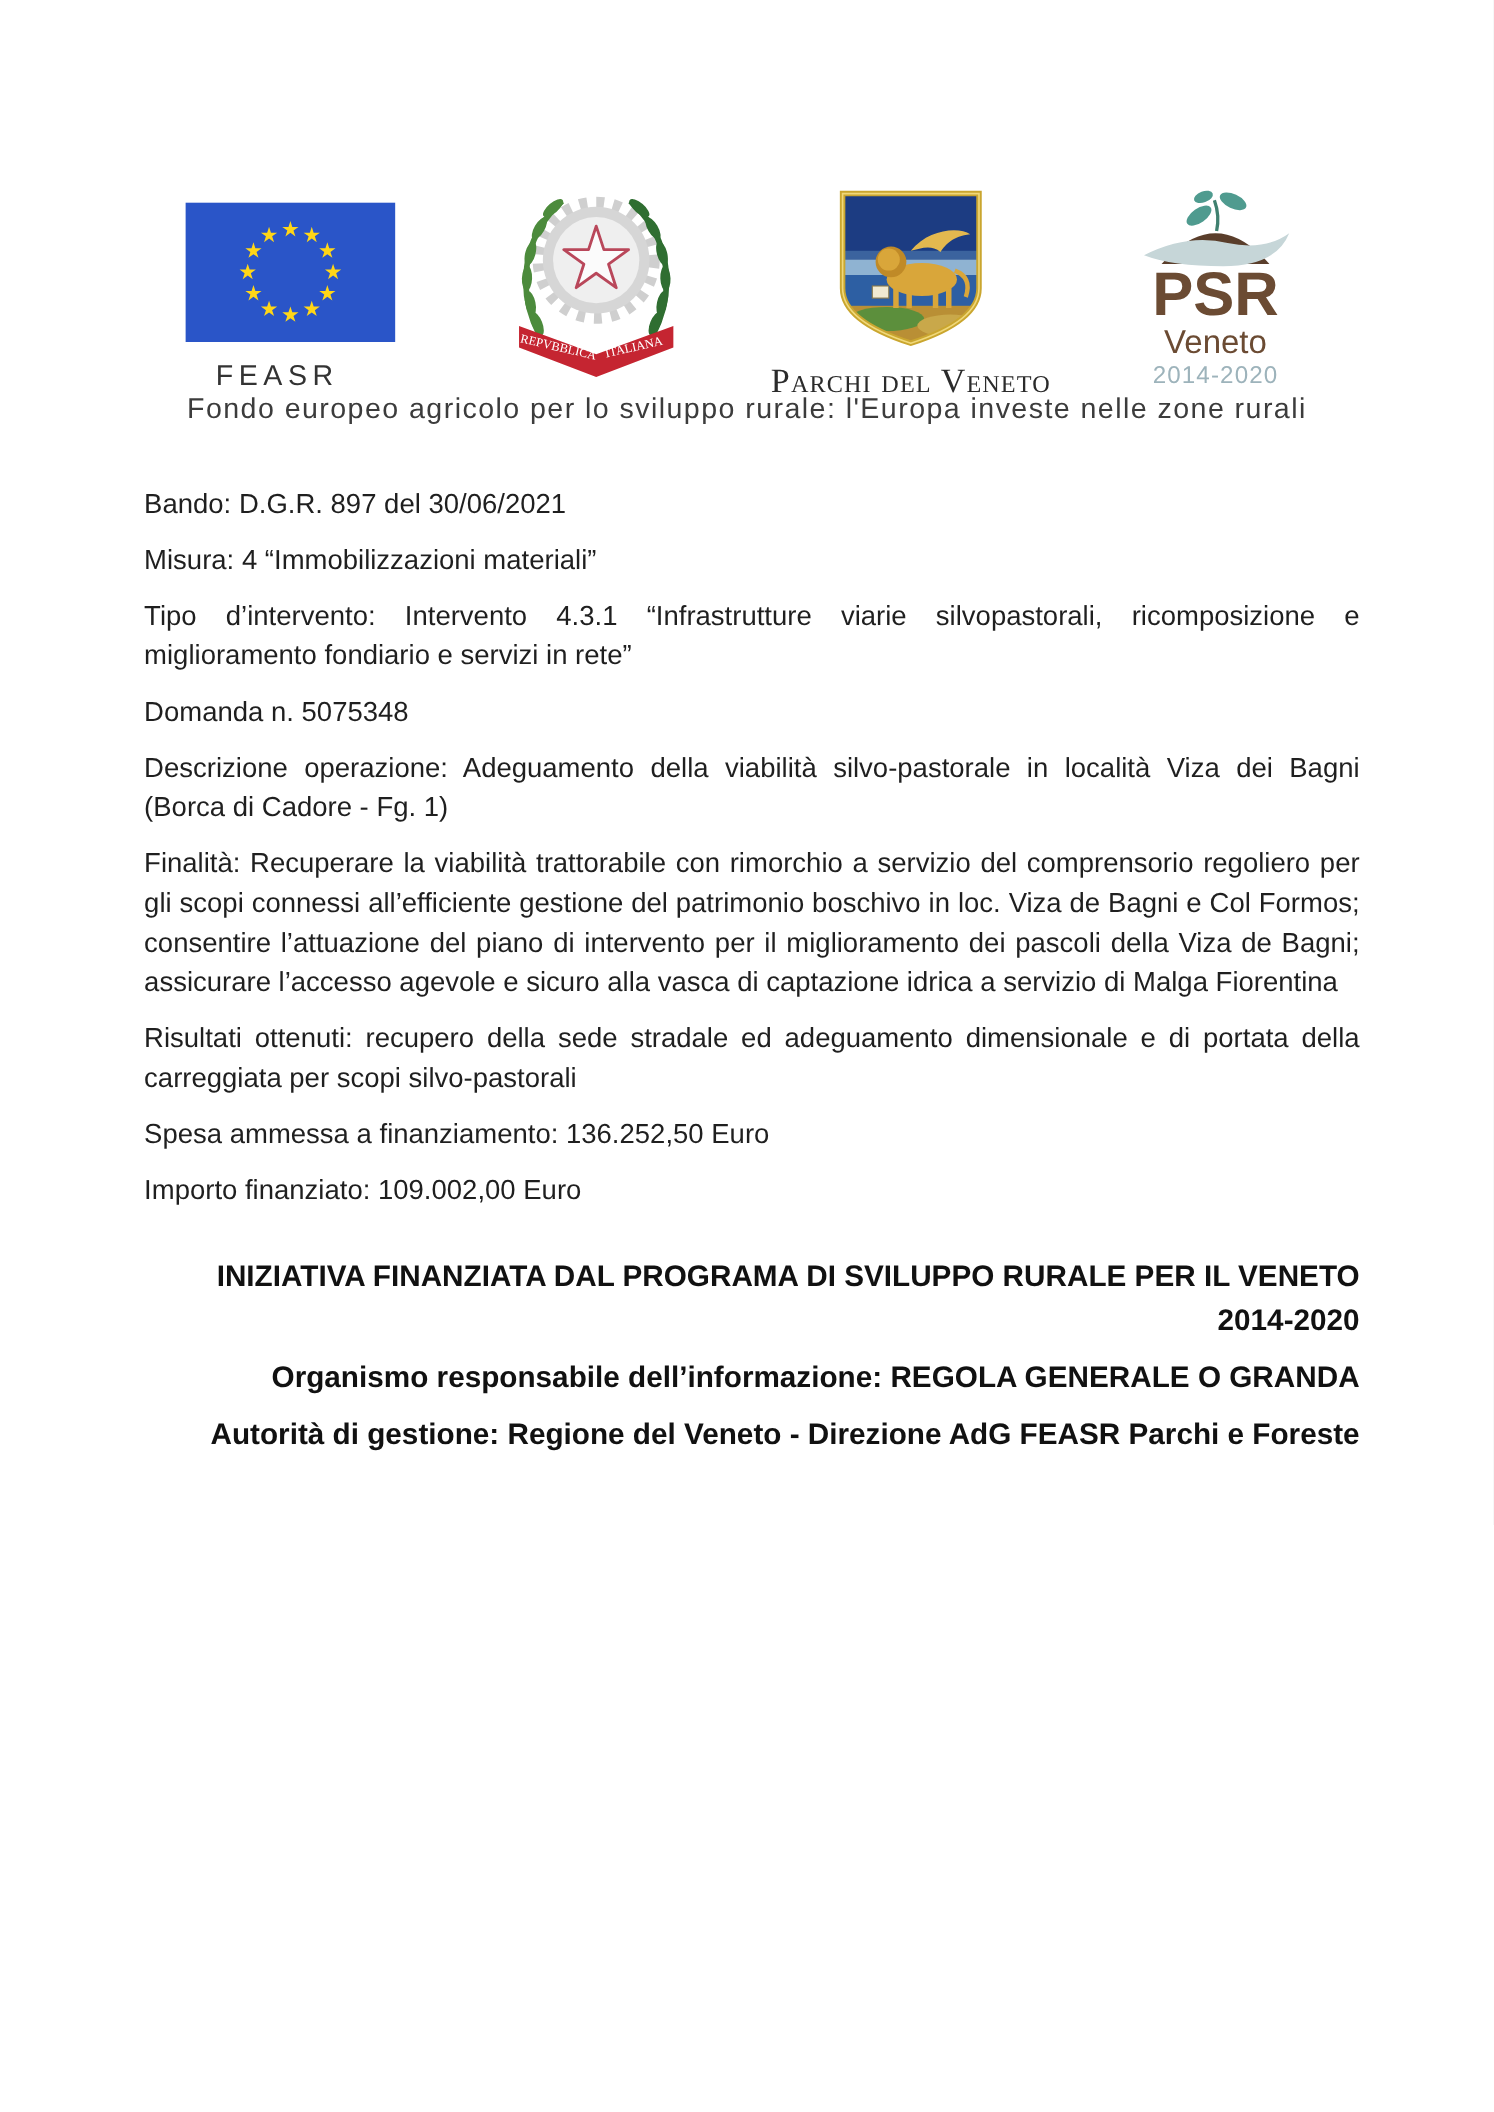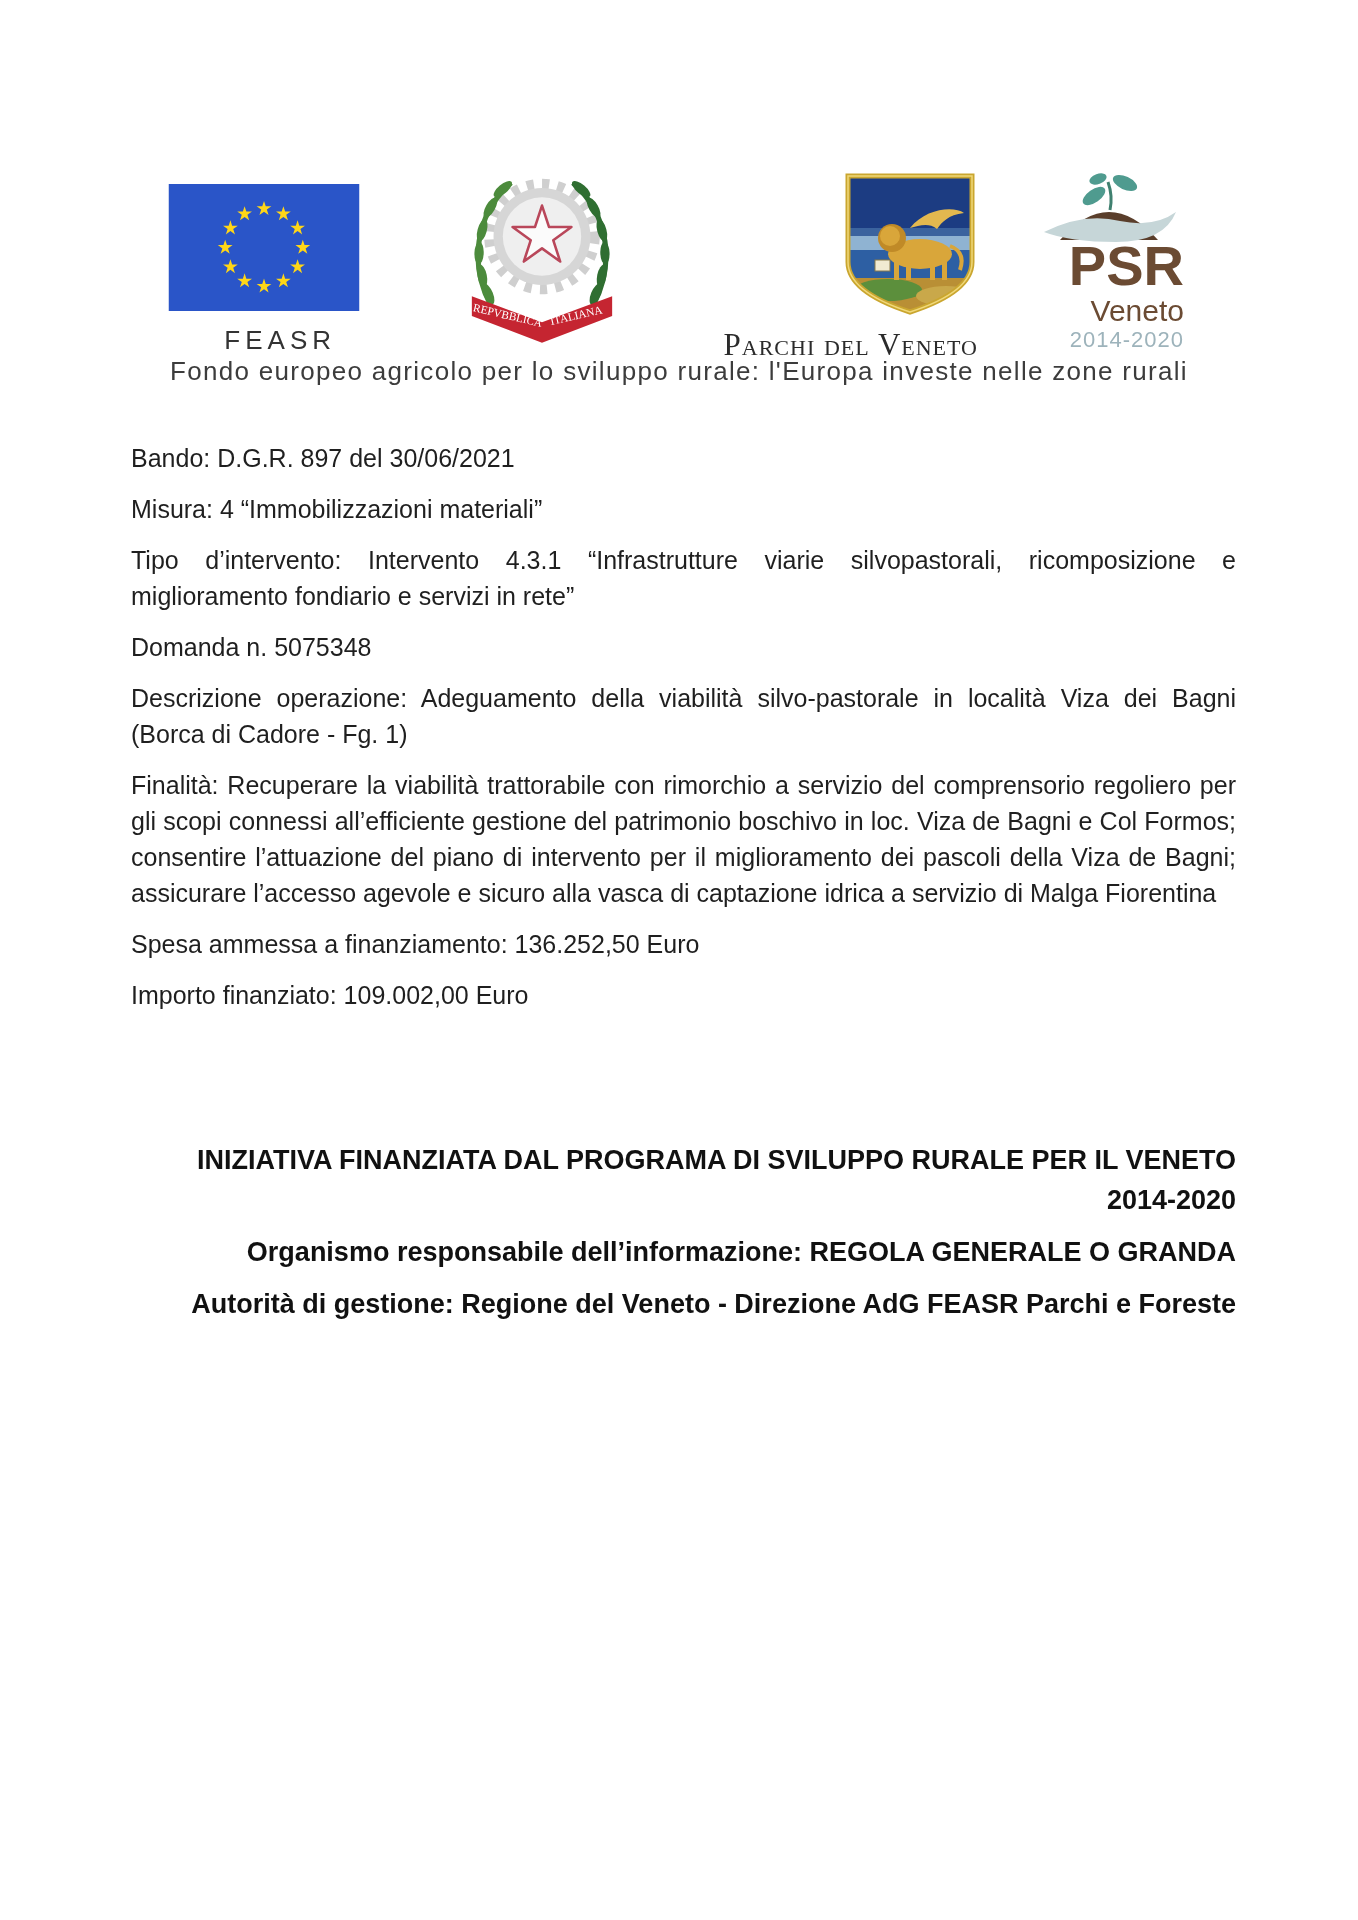--- a/index.html
+++ b/index.html
@@ -6,21 +6,21 @@
   .page{
     position:relative;
     width:1358px;height:1920px;
     margin:0 auto;
     background:#ffffff;
     font-family:"Liberation Sans","DejaVu Sans",sans-serif;
     color:#1f1f1f;
     overflow:hidden;
   }
   
-  .logo-block{position:absolute;text-align:right;}
+  .logo-block{position:absolute;text-align:center;}
   .eu-block{left:168px;top:184px;width:168px;}
   .eu-caption{margin-top:10px;font-size:26px;letter-spacing:5px;color:#333;}
   .italy-block{left:458px;top:154px;width:168px;}
   .veneto-block{left:678px;top:170px;width:300px;}
   .veneto-caption{
     margin-top:6px;
     font-family:"Liberation Serif","DejaVu Serif",serif;
     font-variant:small-caps;
     font-size:31px;letter-spacing:1px;color:#2b2b2b;
   }
@@ -173,20 +173,21 @@
 
   <div class="tagline">Fondo europeo agricolo per lo sviluppo rurale: l'Europa investe nelle zone rurali</div>
 
   <div class="body-text">
     <p>Bando: D.G.R. 897 del 30/06/2021</p>
     <p>Misura: 4 “Immobilizzazioni materiali”</p>
     <p>Tipo d’intervento: Intervento 4.3.1 “Infrastrutture viarie silvopastorali, ricomposizione e miglioramento fondiario e servizi in rete”</p>
     <p>Domanda n. 5075348</p>
     <p>Descrizione operazione: Adeguamento della viabilità silvo-pastorale in località Viza dei Bagni (Borca di Cadore - Fg. 1)</p>
     <p>Finalità: Recuperare la viabilità trattorabile con rimorchio a servizio del comprensorio regoliero per gli scopi connessi all’efficiente gestione del patrimonio boschivo in loc. Viza de Bagni e Col Formos; consentire l’attuazione del piano di intervento per il miglioramento dei pascoli della Viza de Bagni; assicurare l’accesso agevole e sicuro alla vasca di captazione idrica a servizio di Malga Fiorentina</p>
+    <p>Risultati ottenuti: recupero della sede stradale ed adeguamento dimensionale e di portata della carreggiata per scopi silvo-pastorali</p>
     <p>Spesa ammessa a finanziamento: 136.252,50 Euro</p>
     <p>Importo finanziato: 109.002,00 Euro</p>
   </div>
 
   <div class="footer">
     <p>INIZIATIVA FINANZIATA DAL PROGRAMA DI SVILUPPO RURALE PER IL VENETO 2014-2020</p>
     <p>Organismo responsabile dell’informazione: REGOLA GENERALE O GRANDA</p>
     <p>Autorità di gestione: Regione del Veneto - Direzione AdG FEASR Parchi e Foreste</p>
   </div>
 

